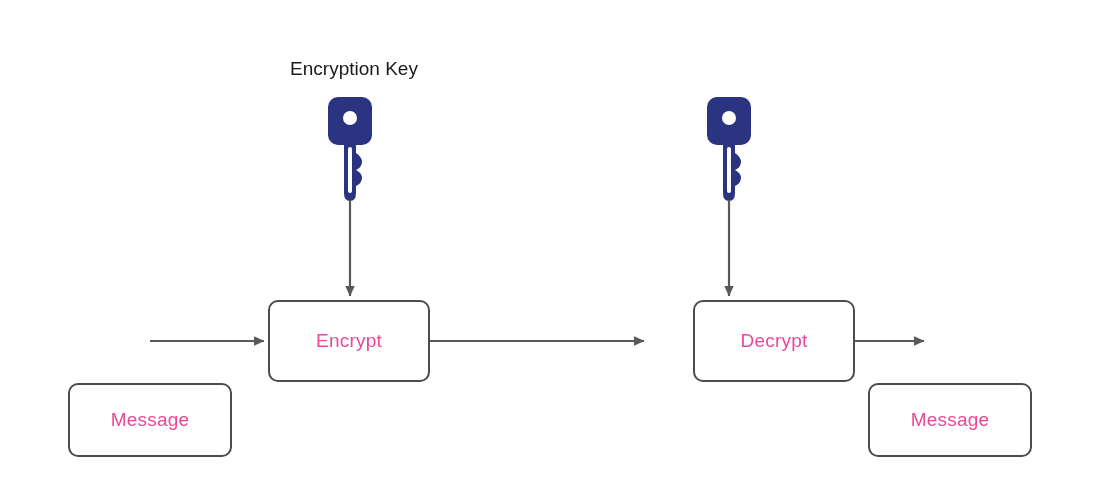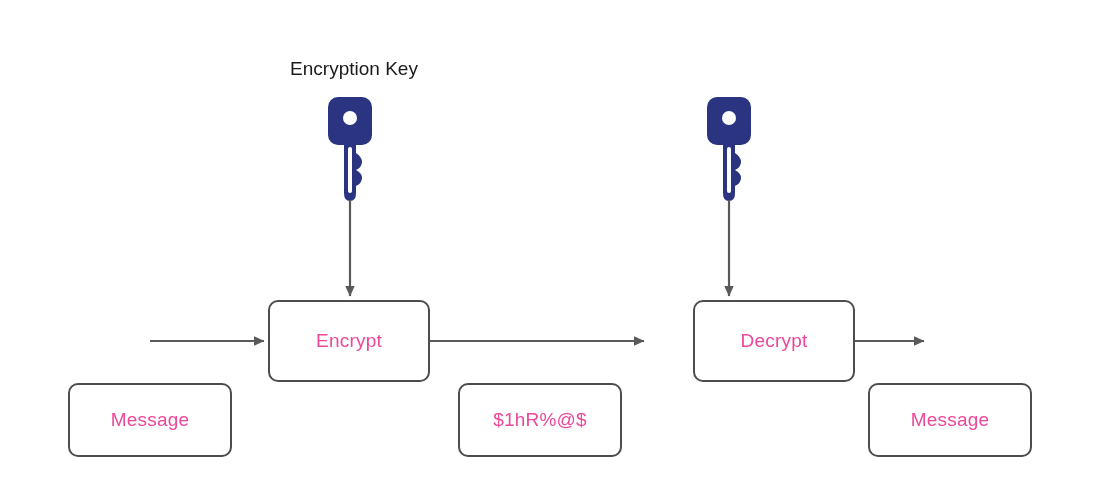--- a/index.html
+++ b/index.html
@@ -124,21 +124,18 @@
   </div>
 
   <div class="node-box proc-box" style="left:668px; top:300px;margin-left:25px;">
     <span>Decrypt</span>
   </div>
 
   <div class="node-box data-box" style="left:68px; top:383px;">
     <span>Message</span>
   </div>
 
-  <div class="node-box data-box" style="left:458px; top:383px;">
-    <span>$1hR%@$</span>
-  </div>
 
   <div class="node-box data-box" style="left:868px; top:383px;">
     <span>Message</span>
   </div>
 
 </div>
 
 </body></html>

